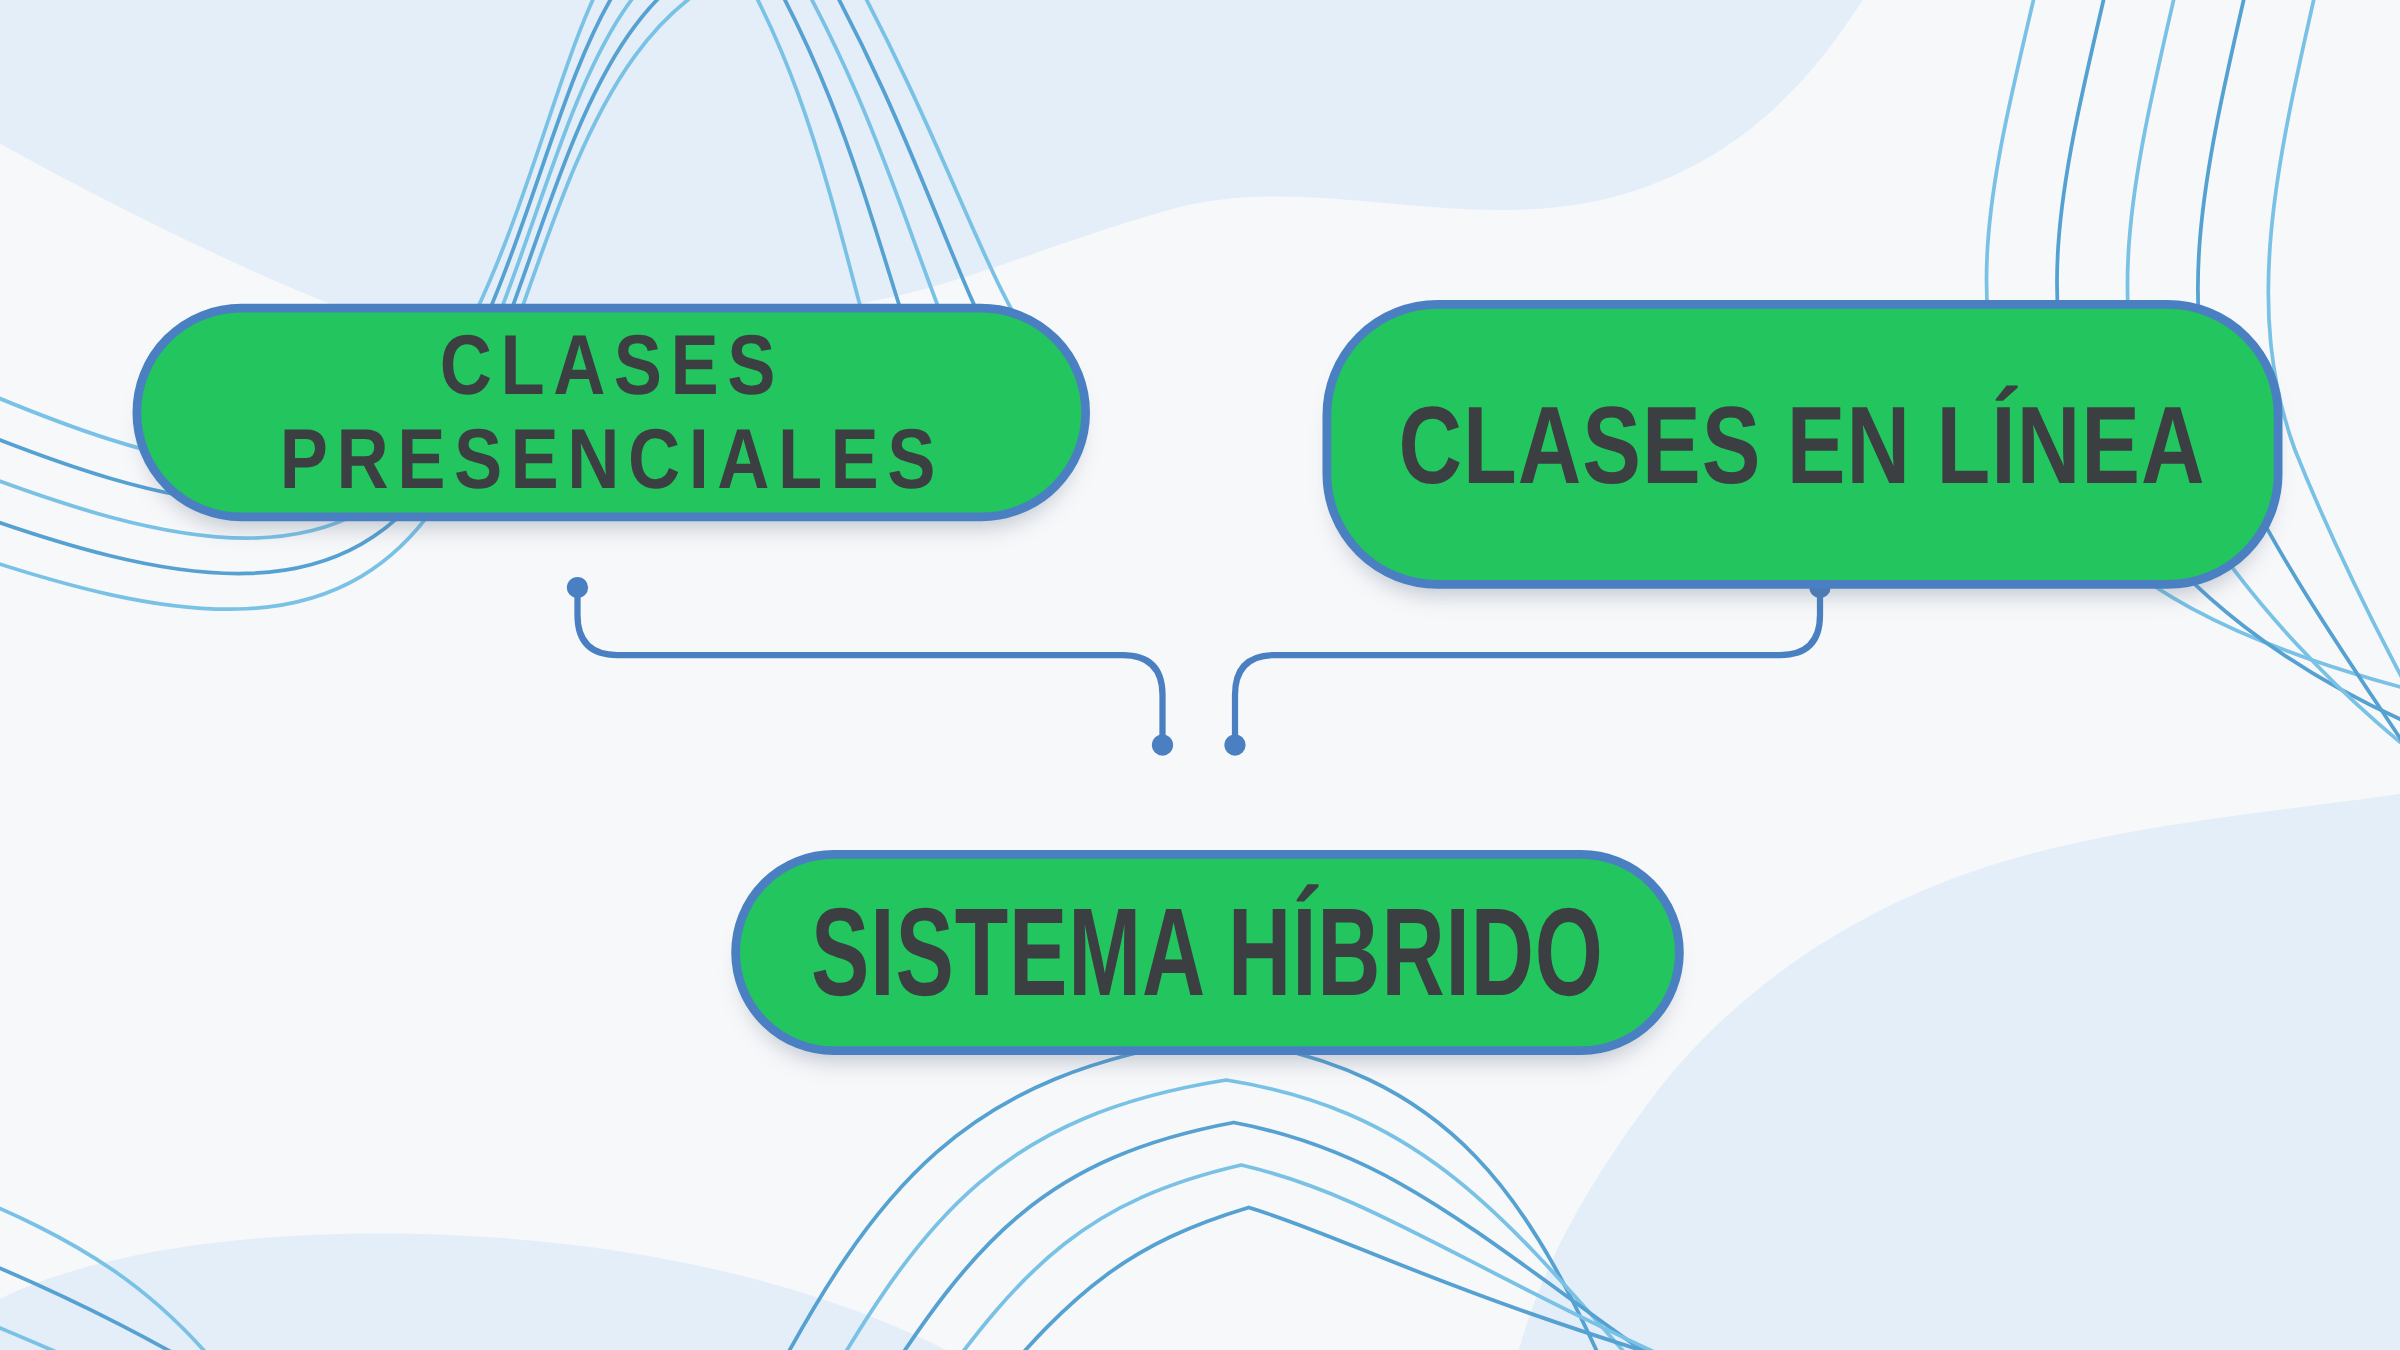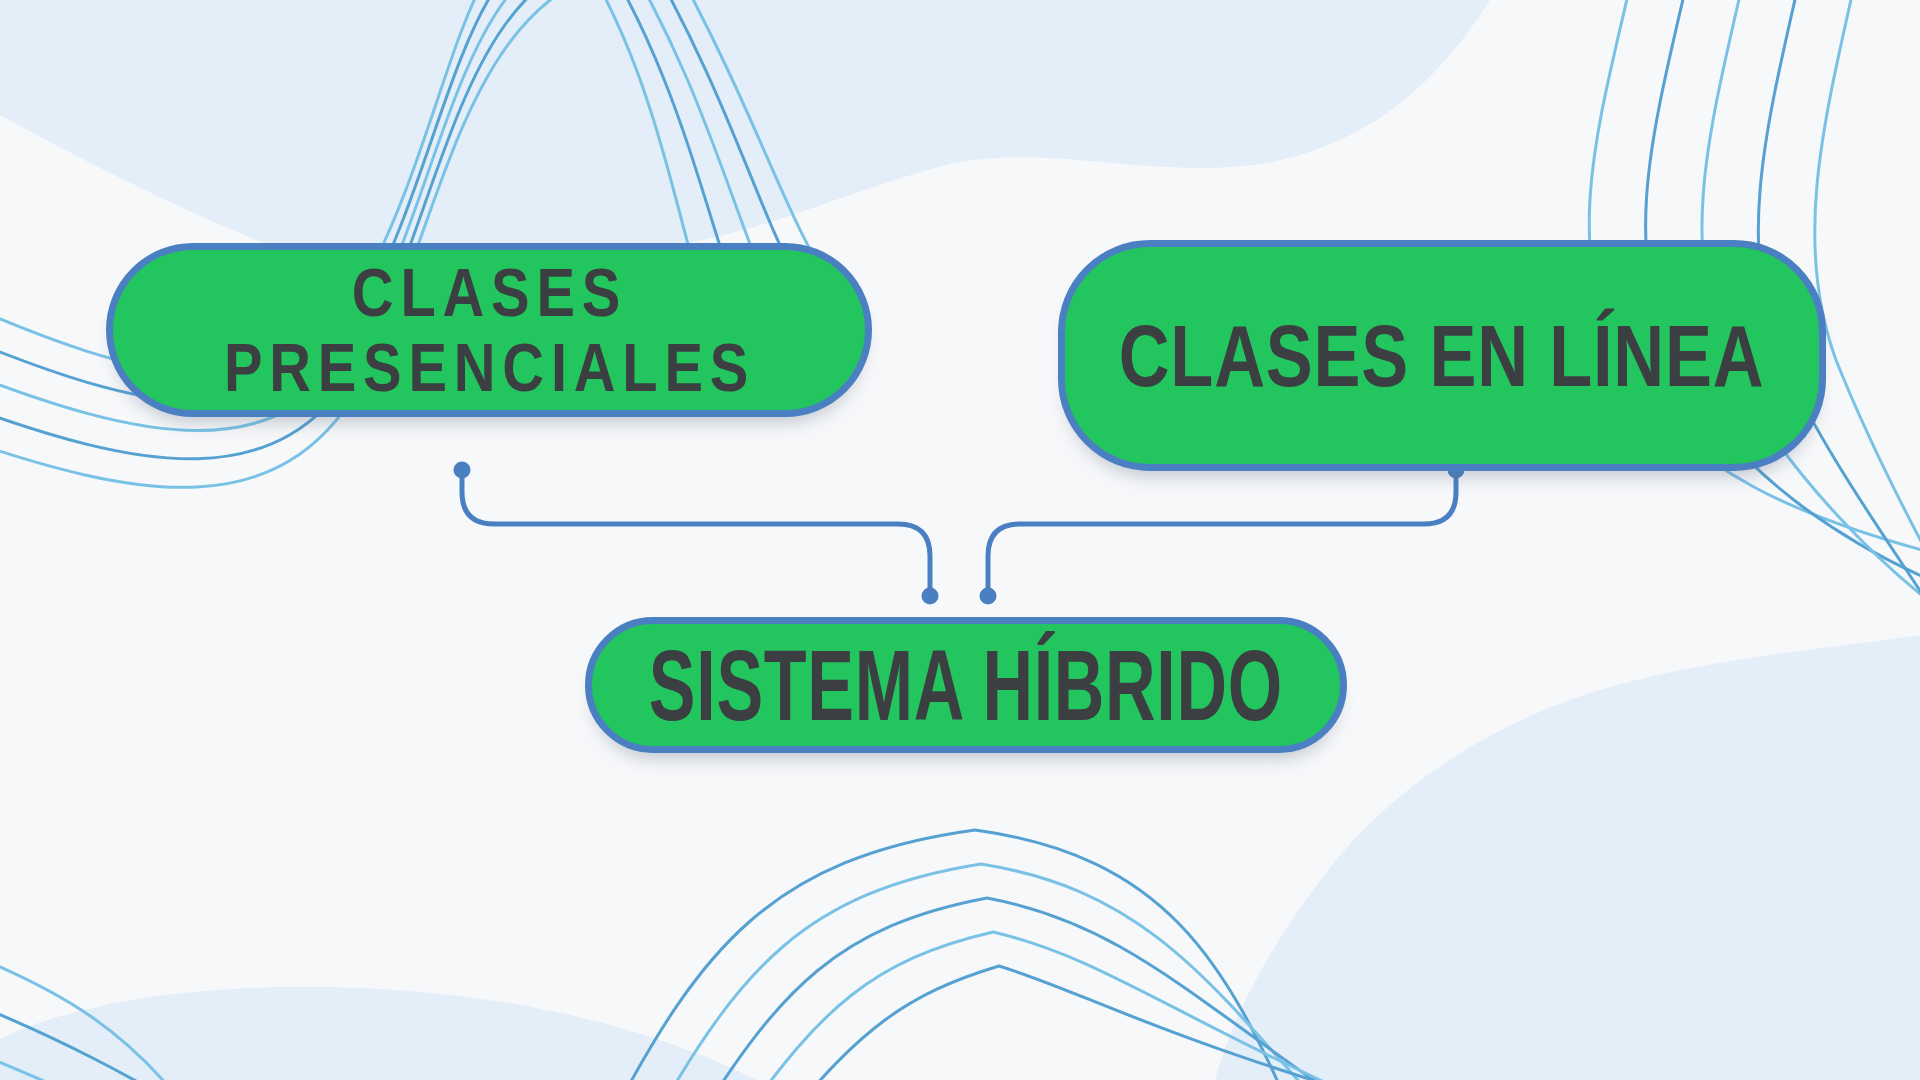--- a/index.html
+++ b/index.html
@@ -21,21 +21,21 @@
     box-shadow:0 14px 18px -9px rgba(90,105,130,.35);
   }
   .node-label{
     font-weight:bold;color:var(--text,#3b3f42);
     text-align:center;white-space:nowrap;
   }
   #node-presenciales{left:106px;top:243px;width:766px;height:174px;border-radius:90px;}
   #node-presenciales .node-label{font-size:68px;letter-spacing:8px;line-height:1.1;transform:scaleX(.85);}
   #node-linea{left:1058px;top:240px;width:768px;height:231px;border-radius:92px;}
   #node-linea .node-label{font-size:88px;letter-spacing:1px;transform:scaleX(.8);}
-  #node-hibrido{left:585px;top:617px;width:762px;height:136px;border-radius:84px;}
+  #node-hibrido{left:585px;top:680px;width:762px;height:164px;border-radius:84px;}
   #node-hibrido .node-label{font-size:100px;letter-spacing:1px;transform:scaleX(.7);}
 </style>
 </head>
 <body>
 
 <svg class="decor" viewBox="0 0 1920 1080" width="1920" height="1080" preserveAspectRatio="none">
 
   <g>
     <path class="blob" d="M0,0 H1490 C1455,55 1400,125 1300,155 C1175,192 1050,135 935,168 C815,202 757,237 640,250 C523,263 487,292 430,289 C330,284 140,192 0,115 Z"></path>
     <path class="blob" d="M1920,635 C1835,648 1705,658 1600,690 C1478,727 1382,798 1322,878 C1262,958 1232,1020 1215,1080 L1920,1080 Z"></path>

